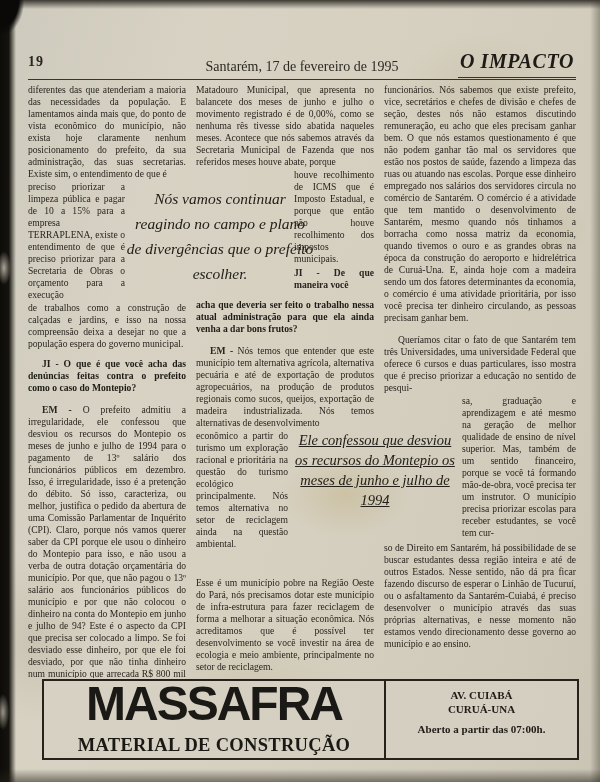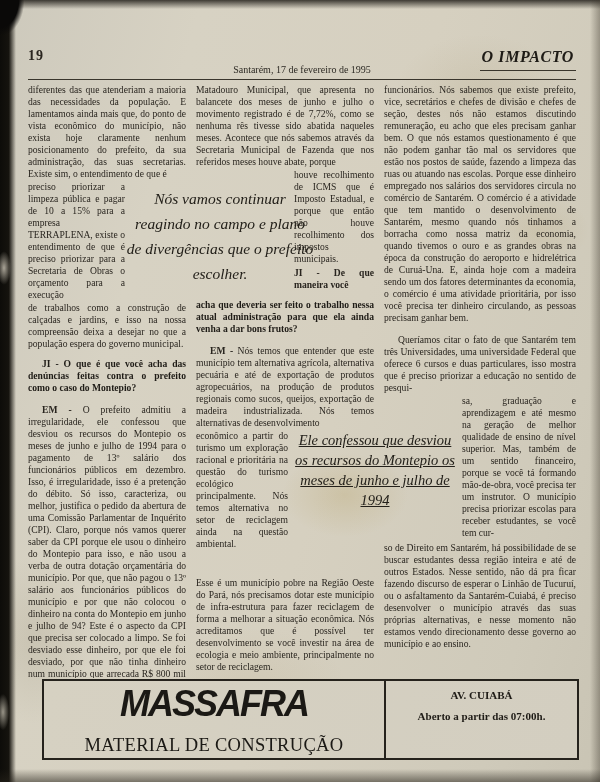--- a/index.html
+++ b/index.html
@@ -23,25 +23,25 @@
   .edge-top{position:absolute;top:0;left:0;right:0;height:9px;z-index:30;
     background:linear-gradient(to bottom, rgba(24,21,16,0.8), rgba(24,21,16,0));}
   .corner-tl{position:absolute;top:0;left:0;width:30px;height:46px;z-index:31;
     background:radial-gradient(34px 50px at 0 0, #0a0908 55%, transparent 72%);}
   .edge-right{position:absolute;top:0;right:0;bottom:0;width:10px;z-index:30;
     background:linear-gradient(to left, rgba(62,56,45,0.40), rgba(62,56,45,0));}
   .edge-bottom{position:absolute;left:0;right:0;bottom:0;height:13px;z-index:30;
     background:linear-gradient(to top, rgba(40,36,28,0.55), rgba(40,36,28,0));}
   
   .hdr{position:absolute;left:28px;right:24px;top:48px;height:28px;
-    display:flex;align-items:flex-start;justify-content:space-between;
+    display:flex;align-items:center;justify-content:space-between;
     border-bottom:1.7px solid #39352c;padding-bottom:3px;}
   .pageno{font-weight:bold;font-size:14px;letter-spacing:1px;}
-  .dateline{font-size:10px;position:absolute;left:0;right:0;text-align:center;bottom:4px;color:#2d2a24;}
-  .masthead{font-weight:bold;font-style:italic;font-size:16px;letter-spacing:0.6px;color:#1e1b16;
+  .dateline{font-size:14px;position:absolute;left:0;right:0;text-align:center;bottom:4px;color:#2d2a24;}
+  .masthead{font-weight:bold;font-style:italic;font-size:20px;letter-spacing:0.6px;color:#1e1b16;
     border-bottom:1.7px solid #39352c;padding:0 2px 4px 2px;margin-bottom:-4.8px;position:relative;background:transparent;}
   
   .columns{position:absolute;left:28px;top:84px;width:548px;height:594px;overflow:hidden;
     display:flex;gap:10px;font-size:9.6px;line-height:12px;text-align:justify;}
   .c1{width:158px;flex:none;}
   .c2{width:178px;flex:none;}
   .c3{flex:1;}
   .para{margin:0 0 1px 0;}
   .ind{text-indent:14px;margin-top:10px;}
   .q{font-weight:bold;margin:8px 0;text-indent:14px;color:#1f1c17;}
@@ -53,23 +53,23 @@
   .wrapR2{width:114px;margin-left:auto;min-height:146px;}
   
   .pq{position:absolute;z-index:5;text-align:center;font-style:italic;color:#23201a;}
   .pq1{left:126px;top:186px;width:188px;font-size:15.5px;line-height:25px;}
   .pq2{left:292px;top:430px;width:166px;font-size:14.5px;line-height:20px;text-decoration:underline;}
   
   .ad{position:absolute;left:42px;top:679px;width:533px;height:77px;z-index:10;
     border:2px solid #25221c;background:linear-gradient(100deg,#d6d1c2,#d3cec0);
     display:flex;align-items:stretch;}
   .ad-left{width:340px;flex:none;display:flex;flex-direction:column;align-items:center;justify-content:center;}
-  .ad-brand{font-family:"Liberation Sans",sans-serif;font-weight:bold;font-style:italic;
-    font-size:36px;line-height:38px;letter-spacing:-2px;color:#1b1915;transform:scaleY(1.02);}
-  .ad-tagline{font-weight:normal;font-size:18.5px;line-height:20px;letter-spacing:0.3px;color:#1b1915;margin-top:12px;}
+  .ad-brand{font-family:"Liberation Sans",sans-serif;font-weight:bold;
+    font-size:48px;line-height:38px;letter-spacing:-2px;color:#1b1915;transform:scaleY(1.02);}
+  .ad-tagline{font-weight:bold;font-size:18.5px;line-height:20px;letter-spacing:0.3px;color:#1b1915;margin-top:12px;}
   .ad-right{flex:1;border-left:2px solid #25221c;text-align:center;padding-top:8px;}
   .ad-addr{font-weight:bold;font-size:11px;line-height:13.5px;color:#1f1c17;}
   .ad-hours{font-weight:bold;font-size:11px;margin-top:7px;color:#1f1c17;}
 </style>
 </head>
 <body>
 
 <div class="page">
 
   <div class="hdr">
@@ -82,21 +82,21 @@
 
     <div class="c1">
       <p class="para">diferentes das que atenderiam a maioria das necessidades da população. E lamentamos ainda mais que, do ponto de vista econômico do município, não exista hoje claramente nenhum posicionamento do prefeito, da sua administração, das suas secretarias. Existe sim, o entendimento de que é</p>
       <div class="wrapL para">preciso priorizar a limpeza pública e pagar de 10 a 15% para a empresa TERRAPLENA, existe o entendimento de que é preciso priorizar para a Secretaria de Obras o orçamento para a execução</div>
       <p class="para">de trabalhos como a construção de calçadas e jardins, e isso na nossa compreensão deixa a desejar no que a população espera do governo municipal.</p>
       <p class="q">JI - O que é que você acha das denúncias feitas contra o prefeito como o caso do Montepio?</p>
       <p class="para ind"><b class="spk">EM -</b> <span>O prefeito admitiu a irregularidade, ele confessou que desviou os recursos do Montepio os meses de junho e julho de 1994 para o pagamento de 13º salário dos funcionários públicos em dezembro. Isso, é irregularidade, isso é a pretenção do débito. Só isso, caracteriza, ou melhor, justifica o pedido da abertura de uma Comissão Parlamentar de Inquérito (CPI). Claro, porque nós vamos querer saber da CPI porque ele usou o dinheiro do Montepio para isso, e não usou a verba de outra dotação orçamentária do município. Por que, que não pagou o 13º salário aos funcionários públicos do município e por que não colocou o dinheiro na conta do Montepio em junho e julho de 94? Este é o aspecto da CPI que precisa ser colocado a limpo. Se foi desviado esse dinheiro, por que ele foi desviado, por que não tinha dinheiro num município que arrecada R$ 800 mil até R$ 1.200.000,00 por mês. Por que, foi desviado esse dinheiro, por que dos R$ 800 mil arrecadados em novembro, R$ 127 mil foram destinados a empresa TERRAPLENA. Por que a CPI que apura o Montepio não apura também o</span></p>
     </div>
 
     <div class="c2">
-      <p class="para">Matadouro Municipal, que apresenta no balancete dos meses de junho e julho o movimento registrado é de 7,72%, como se nenhuma rês tivesse sido abatida naqueles meses. Acontece que nós sabemos através da Secretaria Municipal de Fazenda que nos referidos meses houve abate, porque</p>
+      <p class="para">Matadouro Municipal, que apresenta no balancete dos meses de junho e julho o movimento registrado é de 0,00%, como se nenhuma rês tivesse sido abatida naqueles meses. Acontece que nós sabemos através da Secretaria Municipal de Fazenda que nos referidos meses houve abate, porque</p>
       <div class="wrapR">
         <div class="para">houve recolhimento de ICMS que é Imposto Estadual, e porque que então não houve recolhimento dos impostos municipais.</div>
         <div class="qn">JI - De que maneira você</div>
       </div>
       <p class="q" style="text-indent:0;">acha que deveria ser feito o trabalho nessa atual administração para que ela ainda venha a dar bons frutos?</p>
       <p class="para ind"><b class="spk">EM -</b> <span>Nós temos que entender que este município tem alternativa agrícola, alternativa pecuária e até de exportação de produtos agropecuários, na produção de produtos regionais como sucos, queijos, exportação de madeira industrializada. Nós temos alternativas de desenvolvimento</span></p>
       <div class="wrapL2 para">econômico a partir do turismo um exploração racional e prioritária na questão do turismo ecológico principalmente. Nós temos alternativa no setor de reciclagem ainda na questão ambiental.</div>
       <p class="para">Esse é um município pobre na Região Oeste do Pará, nós precisamos dotar este município de infra-estrutura para fazer reciclagem de forma a melhorar a situação econômica. Nós acreditamos que é possível ter desenvolvimento se você investir na área de ecologia e meio ambiente, principalmente no setor de reciclagem.</p>
     </div>
 
@@ -112,20 +112,21 @@
   <div class="pq pq1">Nós vamos continuar reagindo no campo e plano de divergências que o prefeito escolher.</div>
   <div class="pq pq2">Ele confessou que desviou os recursos do Montepio os meses de junho e julho de 1994</div>
 
   <div class="ad">
     <div class="ad-left">
       <div class="ad-brand">MASSAFRA</div>
       <div class="ad-tagline">MATERIAL DE CONSTRUÇÃO</div>
     </div>
     <div class="ad-right">
       <div class="ad-addr">AV. CUIABÁ</div>
+      <div class="ad-addr">CURUÁ-UNA</div>
       <div class="ad-hours">Aberto a partir das 07:00h.</div>
     </div>
   </div>
 
   <div class="edge-left"></div>
   <div class="corner-tl"></div>
   <div class="edge-top"></div>
   <div class="edge-right"></div>
   <div class="edge-bottom"></div>
 

